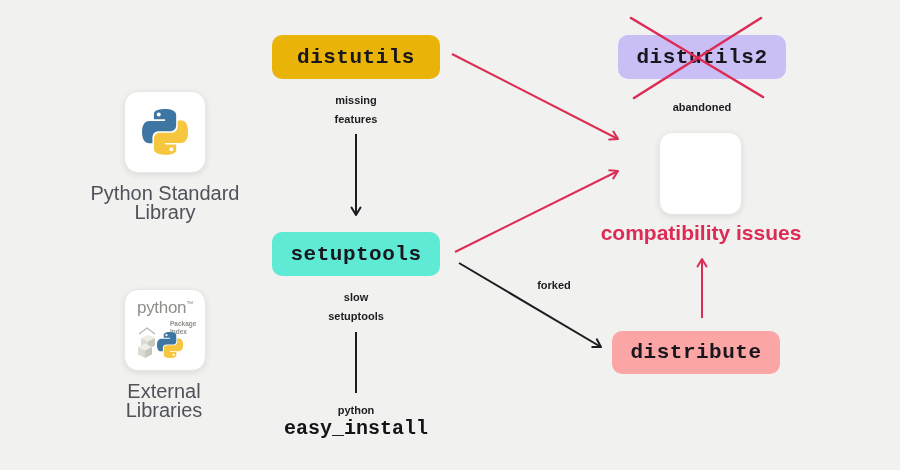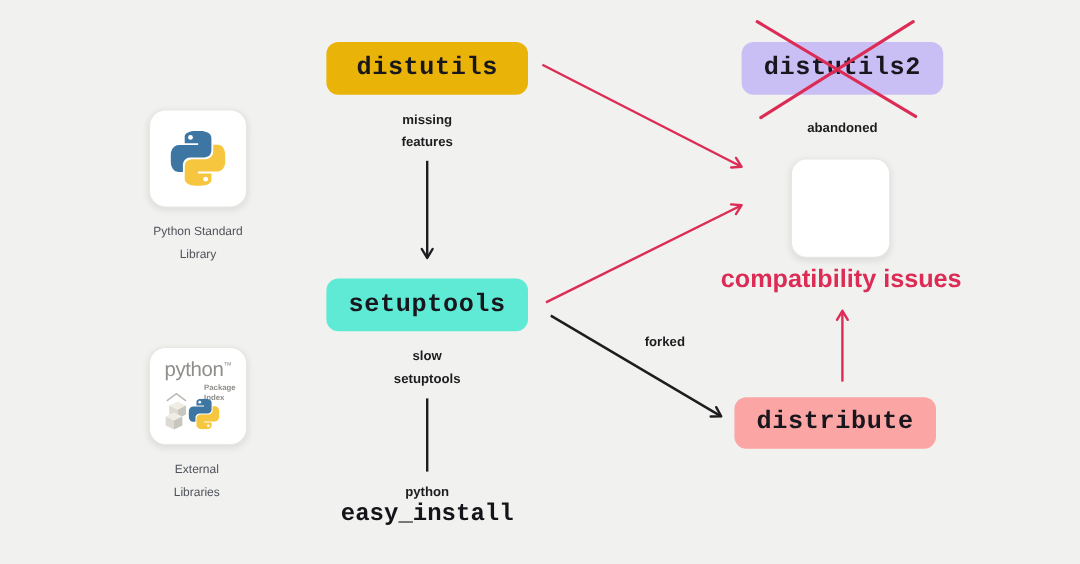--- a/index.html
+++ b/index.html
@@ -44,21 +44,21 @@
     position:absolute; background:#ffffff; border:1px solid #e7e7e3;
     border-radius:14px; box-shadow:0 2px 6px rgba(0,0,0,.09);
     display:flex; align-items:center; justify-content:center; z-index:2;
   }
   .card-stdlib      { left:124px; top:91px;  width:82px; height:82px; }
   .card-pypi        { left:124px; top:289px; width:82px; height:82px; display:block; }
   .card-placeholder { left:659px; top:132px; width:83px; height:83px; border-radius:13px; }
 
   .muted-label {
     position:absolute; text-align:center; font-weight:500;
-    font-size:10px; line-height:19px; color:#50525a; z-index:2;
+    font-size:20px; line-height:19px; color:#50525a; z-index:2;
   }
   .label-stdlib   { left:85px; top:184px; width:160px; }
   .label-external { left:84px; top:382px; width:160px; }
 
   
   .pypi-word {
     position:absolute; left:0; top:8px; width:100%; text-align:center;
     font-size:17px; color:#8e8e8a; letter-spacing:-.3px; font-weight:400;
   }
   .pypi-word .tm { font-size:7px; vertical-align:super; }

